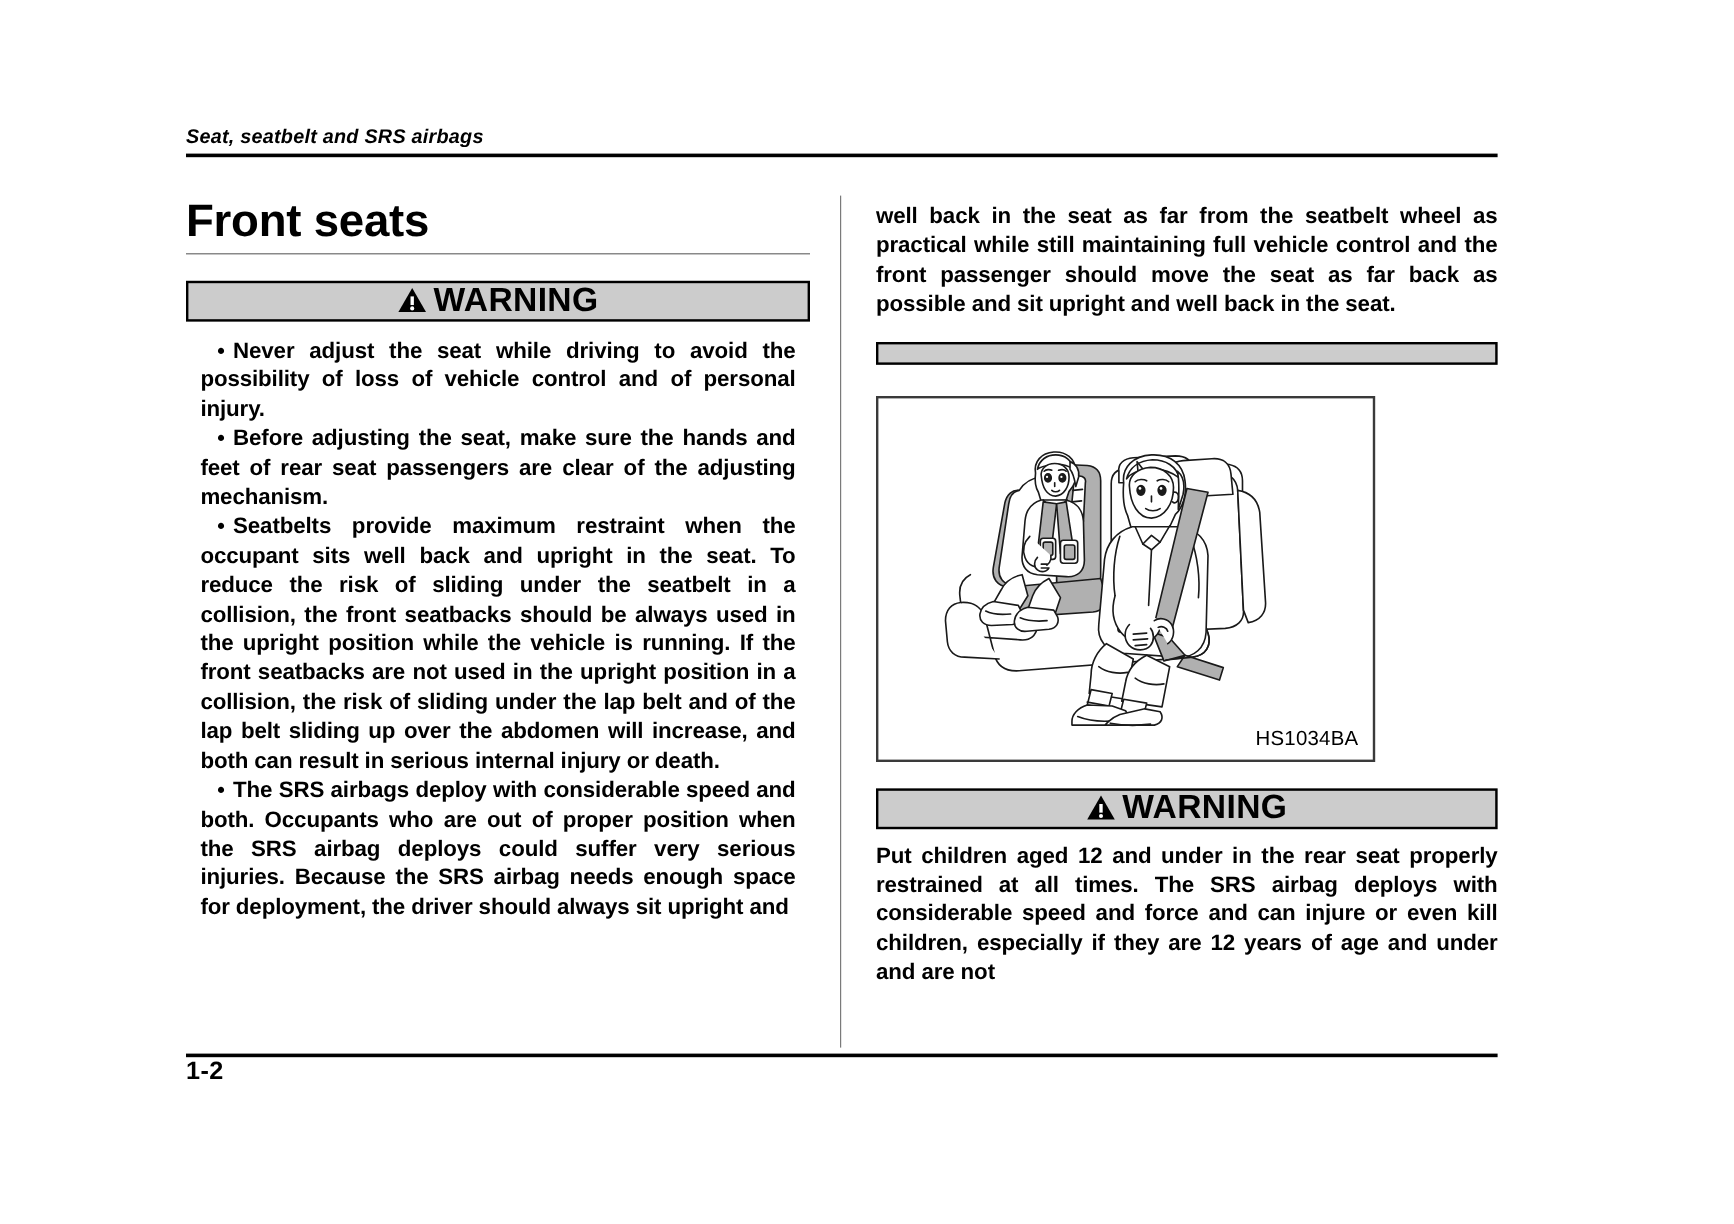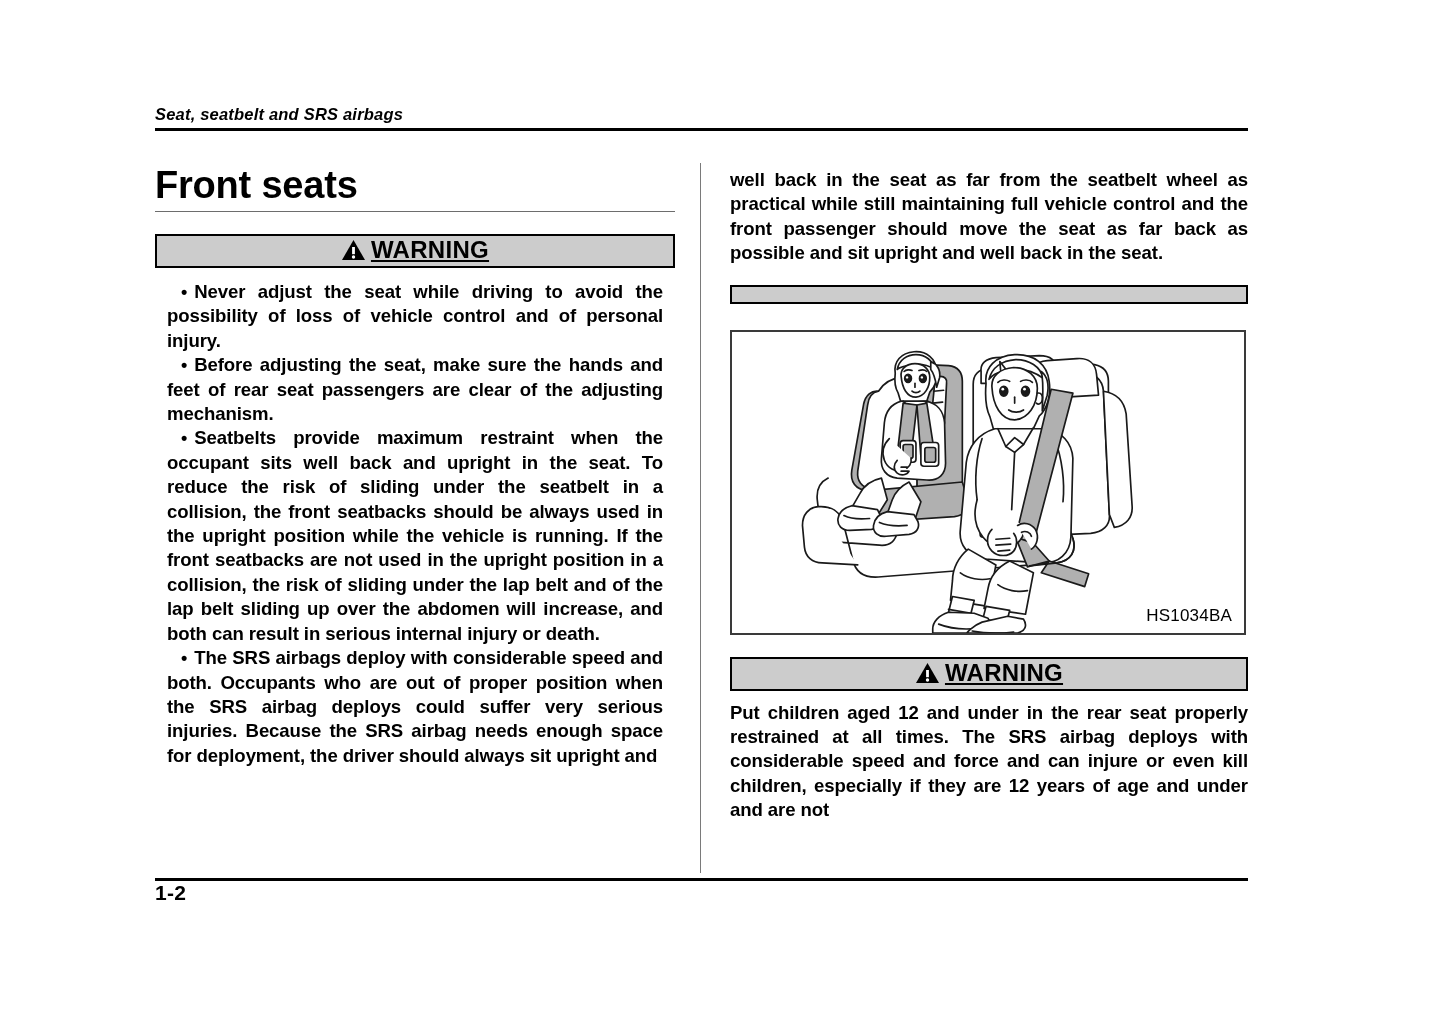--- a/index.html
+++ b/index.html
@@ -99,25 +99,24 @@
     align-items: center;
     gap: 5px;
     transform: translateY(-1px);
   }
   .warn-tri {
     display: block;
     width: 25px;
     height: 22px;
   }
   .warn-word {
-    font-size: 24px;
+    font-size: 28px;
     font-weight: bold;
     letter-spacing: 0.3px;
     line-height: 24px;
-    text-decoration: underline;
   }
 
   
   .body-text {
     font-size: 18.6px;
     font-weight: bold;
     line-height: 24.4px;
     text-align: justify;
     letter-spacing: -0.1px;
     margin: 0;
@@ -142,21 +141,21 @@
   ul.bullets li::before {
     content: "\2022";
     font-size: 18px;
     padding-right: 7px;
   }
 
   
   .figure-box {
     border: 2.2px solid #3a3a3a;
     box-sizing: border-box;
-    width: 516px;
+    width: 416px;
     height: 305px;
     margin-top: 26px;
     margin-bottom: 22px;
     position: relative;
     background: #fff;
     overflow: hidden;
   }
   .figure-svg {
     position: absolute;
     left: 0; top: 0;

